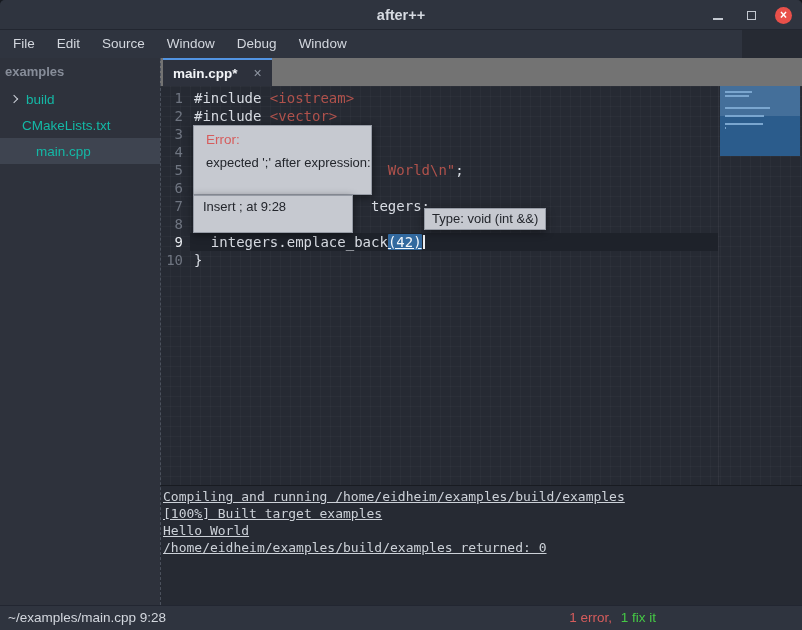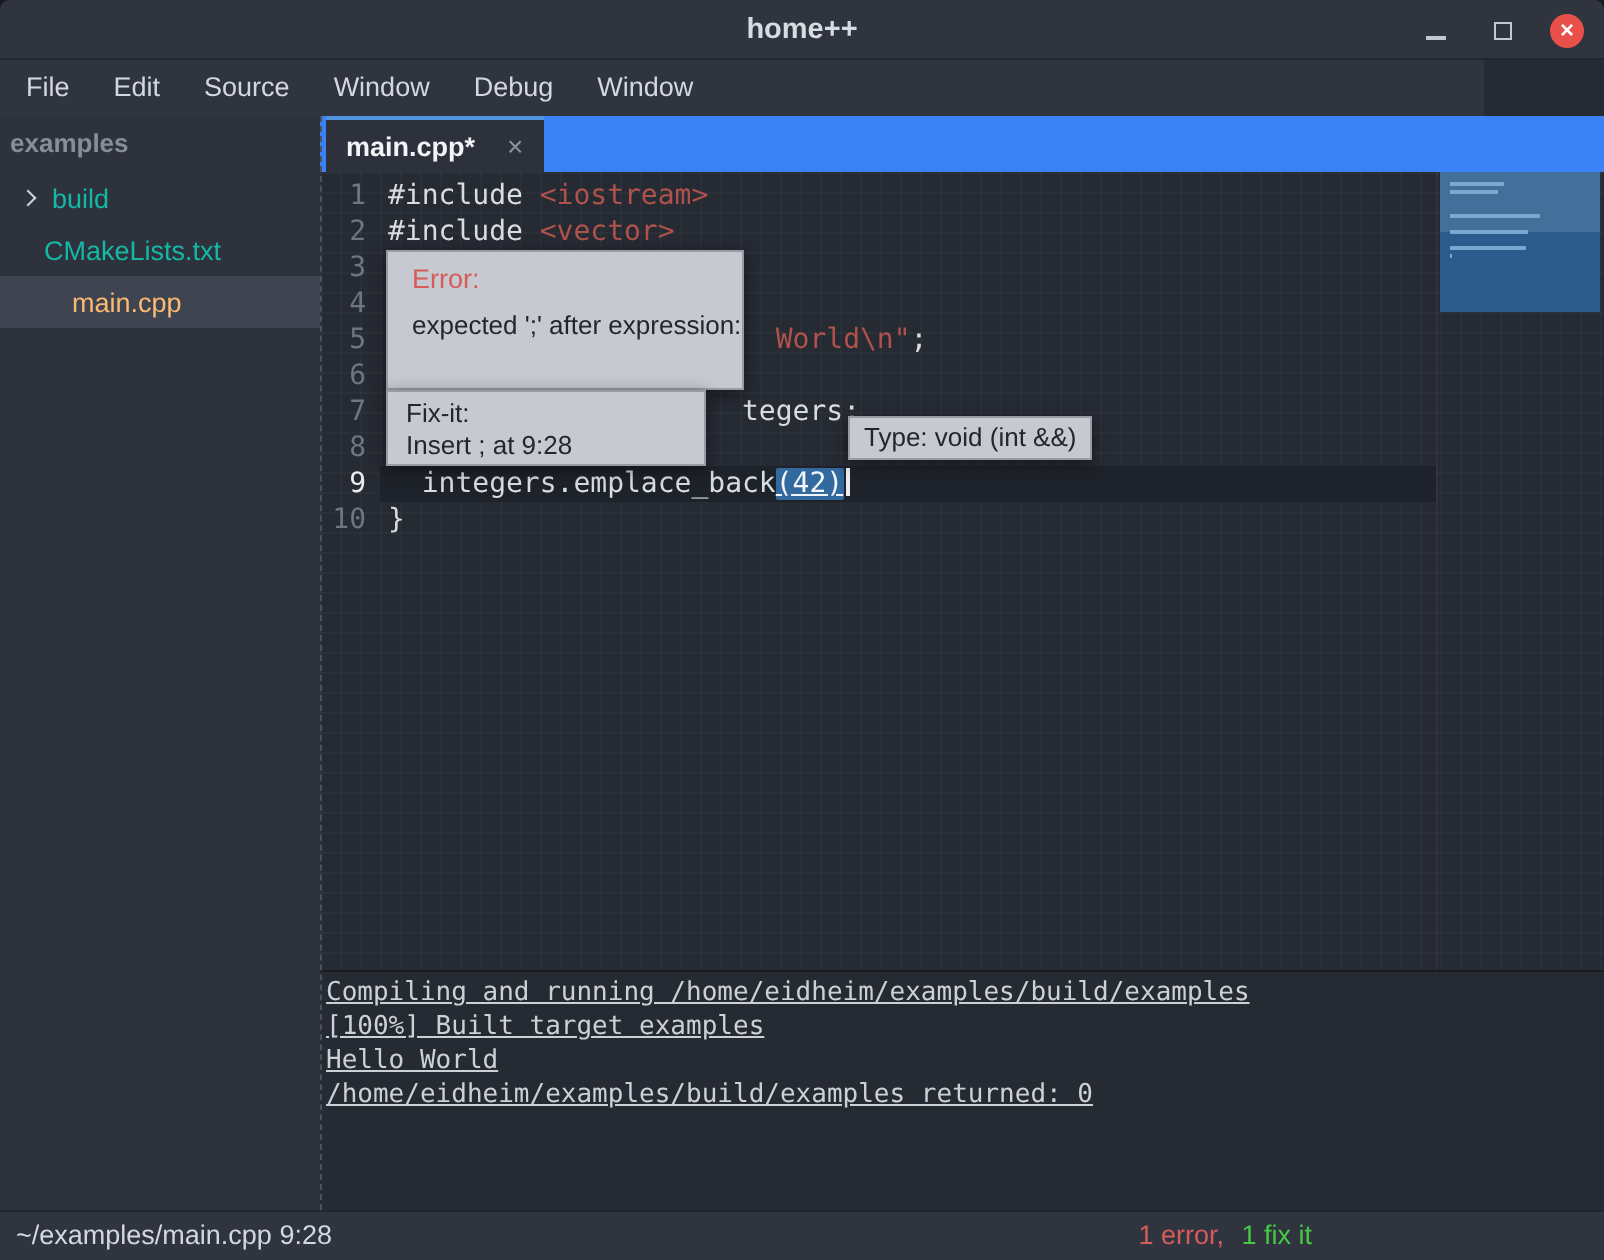--- a/index.html
+++ b/index.html
@@ -19,25 +19,25 @@
   
   .menubar { position: absolute; left: 0; top: 30px; width: 742px; height: 28px; background: #2f343f; display: flex; align-items: center; padding-left: 2px; }
   .menu-item { padding: 0 11px; line-height: 28px; font-size: 13.5px; color: #d3d7de; }
 
   
   .workspace { position: absolute; left: 0; top: 58px; width: 802px; height: 547px; }
   .sidebar { position: absolute; left: 0; top: 0; width: 160px; height: 547px; background: #2e323c; }
   .sidebar-header { height: 28px; line-height: 28px; padding-left: 5px; color: #878d99; font-weight: bold; font-size: 13px; }
   .tree-item { height: 26px; display: flex; align-items: center; font-size: 13.5px; color: #14b8a6; padding-left: 8px; cursor: default; }
   .tree-item.file { padding-left: 22px; }
-  .tree-item.selected { background: #3e4450; color: #fdba74; padding-left: 36px; }
+  .tree-item.selected { background: #3e4450; color: #14b8a6; padding-left: 36px; }
   .chevron { width: 6px; height: 6px; border-right: 1.5px solid #cdd2da; border-bottom: 1.5px solid #cdd2da; transform: rotate(-45deg); margin: 0 9px 0 3px; display: inline-block; flex: none; }
 
   
-  .tabbar { position: absolute; left: 160px; top: 0; width: 642px; height: 28px; background: #3b82f6; display: flex; align-items: stretch; }
+  .tabbar { position: absolute; left: 160px; top: 0; width: 642px; height: 28px; background: #737373; display: flex; align-items: stretch; }
   .tab { margin-left: 3px; display: flex; align-items: center; padding: 0 10px; background: #2d313c; border-top: 2px solid var(--accent, #5294e2); }
   .tab-label { font-size: 13.5px; font-weight: bold; color: #f2f4f7; }
   .tab-close { margin-left: 16px; color: #8f96a2; font-size: 14px; line-height: 1; }
 
   
   .editor { position: absolute; left: 160px; top: 28px; width: 642px; height: 399px; background-color: #262a33;
     background-image: linear-gradient(rgba(255,255,255,0.022) 1px, transparent 1px), linear-gradient(90deg, rgba(255,255,255,0.022) 1px, transparent 1px);
     background-size: 10px 10px; }
   .gutter { position: absolute; left: 0; top: 3px; width: 30px; text-align: right; font-family: "DejaVu Sans Mono", monospace; font-size: 14px; line-height: 18px; color: #6f7581; }
   .gnum { height: 18px; padding-right: 7px; }
@@ -78,21 +78,21 @@
   .status-right { position: absolute; right: 146px; line-height: 24px; }
   .status-errors { color: var(--error, #d65c5c); }
   .status-fixits { color: var(--fixit_green, #45c945); margin-left: 5px; }
 </style>
 </head>
 <body>
 
 <div class="window">
 
   <div class="titlebar">
-    <div class="title">home++</div>
+    <div class="title">after++</div>
     <div class="win-controls">
       <div class="wbtn">
         <span class="min-glyph"></span>
       </div>
       <div class="wbtn">
         <span class="restore-glyph"></span>
       </div>
       <div class="wbtn close">
         <span class="close-glyph">×</span>
       </div>
@@ -174,21 +174,20 @@
             <div class="mm-line" style="width: 38px;"></div>
             <div class="mm-line" style="width: 1px;"></div>
           </div>
       </div>
 
       <div class="tooltip tt-a">
         <div class="tt-title">Error:</div>
         <div class="tt-text">expected ';' after expression:</div>
       </div>
       <div class="tooltip tt-b">
-        <div class="tt-text">Fix-it:</div>
         <div class="tt-text">Insert ; at 9:28</div>
       </div>
       <div class="tooltip tt-c">
         <span class="tt-text">Type: void (int &amp;&amp;)</span>
       </div>
     </div>
 
     <div class="terminal" id="terminal">
         <div class="tline">Compiling and running /home/eidheim/examples/build/examples</div>
         <div class="tline">[100%] Built target examples</div>

